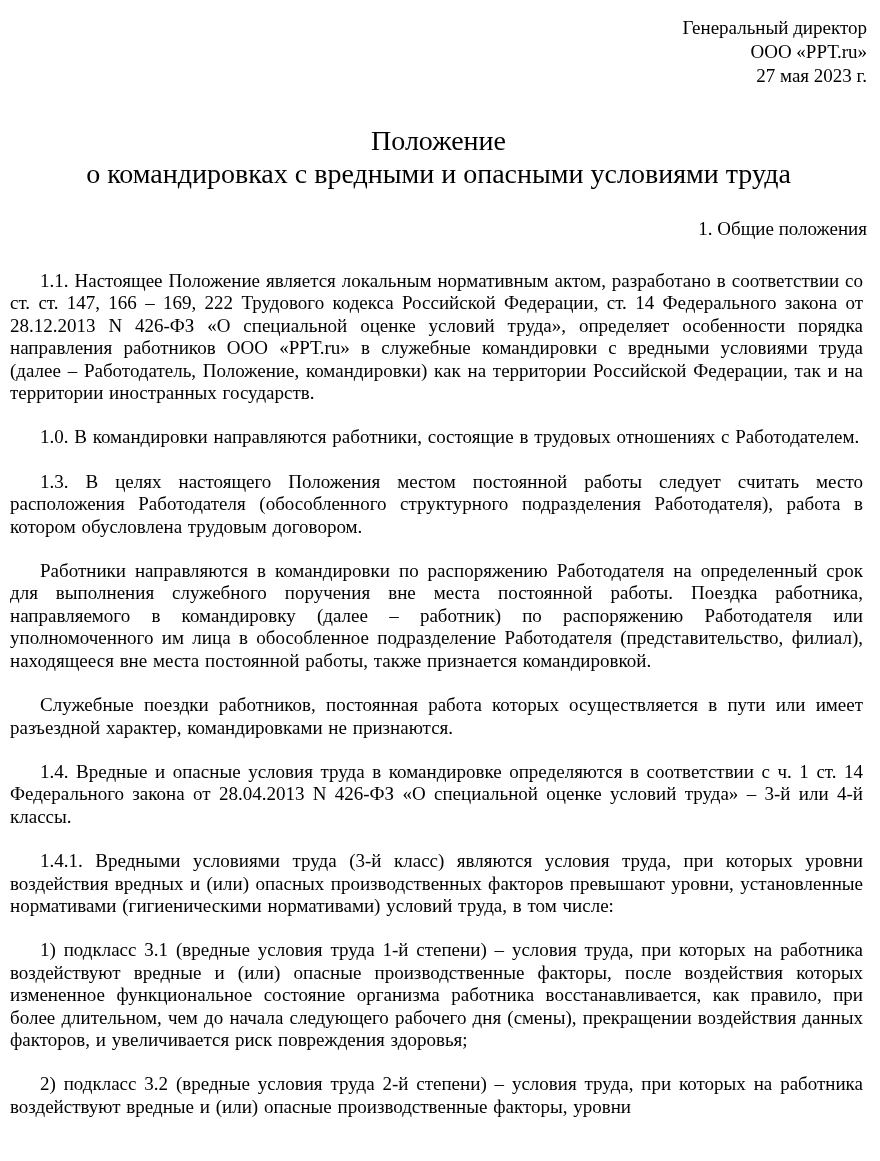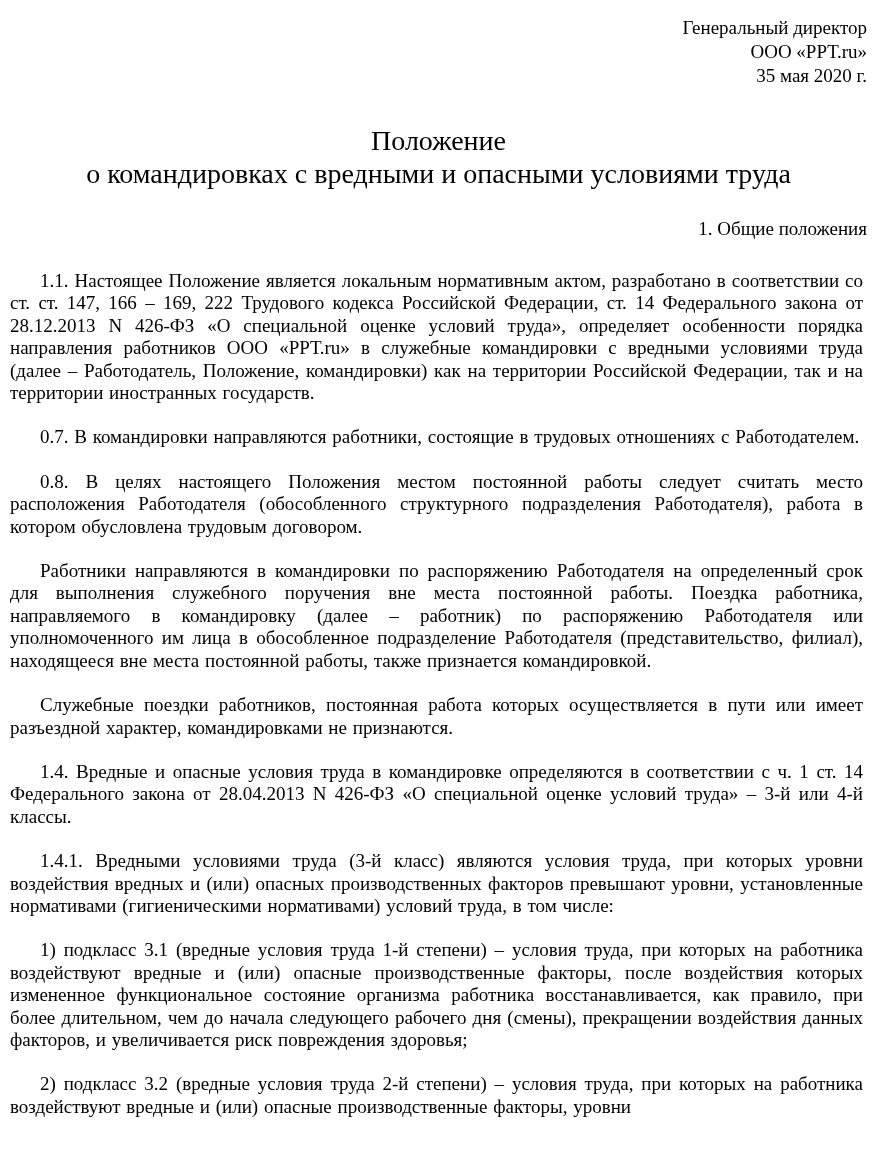--- a/index.html
+++ b/index.html
@@ -50,34 +50,34 @@
   }
 </style>
 </head>
 <body>
 
 <div class="page">
 
   <div class="approval-block">
     <div>Генеральный директор</div>
     <div>ООО «РРТ.ru»</div>
-    <div>35 мая 2020  г.</div>
+    <div>27 мая 2023  г.</div>
   </div>
 
   <h1 class="doc-title">
     <div>Положение</div>
     <div>о командировках с вредными и опасными условиями труда</div>
   </h1>
 
   <h2 class="section-heading">1. Общие положения</h2>
 
   <div class="body-text">
     <p>1.1. Настоящее Положение является локальным нормативным актом, разработано в соответствии со ст. ст. 147, 166 – 169, 222 Трудового кодекса Российской Федерации, ст. 14 Федерального закона от 28.12.2013 N 426-ФЗ «О специальной оценке условий труда», определяет особенности порядка направления работников ООО «РРТ.ru» в служебные командировки с вредными условиями труда (далее – Работодатель, Положение, командировки) как на территории Российской Федерации, так и на территории иностранных государств.</p>
-    <p>0.7. В командировки направляются работники, состоящие в трудовых отношениях с Работодателем.</p>
-    <p>0.8. В целях настоящего Положения местом постоянной работы следует считать место расположения Работодателя (обособленного структурного подразделения Работодателя), работа в котором обусловлена трудовым договором.</p>
+    <p>1.0. В командировки направляются работники, состоящие в трудовых отношениях с Работодателем.</p>
+    <p>1.3. В целях настоящего Положения местом постоянной работы следует считать место расположения Работодателя (обособленного структурного подразделения Работодателя), работа в котором обусловлена трудовым договором.</p>
     <p>Работники направляются в командировки по распоряжению Работодателя на определенный срок для выполнения служебного поручения вне места постоянной работы. Поездка работника, направляемого в командировку (далее – работник) по распоряжению Работодателя или уполномоченного им лица в обособленное подразделение Работодателя (представительство, филиал), находящееся вне места постоянной работы, также признается командировкой.</p>
     <p>Служебные поездки работников, постоянная работа которых осуществляется в пути или имеет разъездной характер, командировками не признаются.</p>
     <p>1.4. Вредные и опасные условия труда в командировке определяются в соответствии с ч. 1 ст. 14 Федерального закона от 28.04.2013 N 426-ФЗ «О специальной оценке условий труда» – 3-й или 4-й классы.</p>
     <p>1.4.1. Вредными условиями труда (3-й класс) являются условия труда, при которых уровни воздействия вредных и (или) опасных производственных факторов превышают уровни, установленные нормативами (гигиеническими нормативами) условий труда, в том числе:</p>
     <p>1) подкласс 3.1 (вредные условия труда 1-й степени) – условия труда, при которых на работника воздействуют вредные и (или) опасные производственные факторы, после воздействия которых измененное функциональное состояние организма работника восстанавливается, как правило, при более длительном, чем до начала следующего рабочего дня (смены), прекращении воздействия данных факторов, и увеличивается риск повреждения здоровья;</p>
     <p>2) подкласс 3.2 (вредные условия труда 2-й степени) – условия труда, при которых на работника воздействуют вредные и (или) опасные производственные факторы, уровни</p>
   </div>
 
 </div>
 

